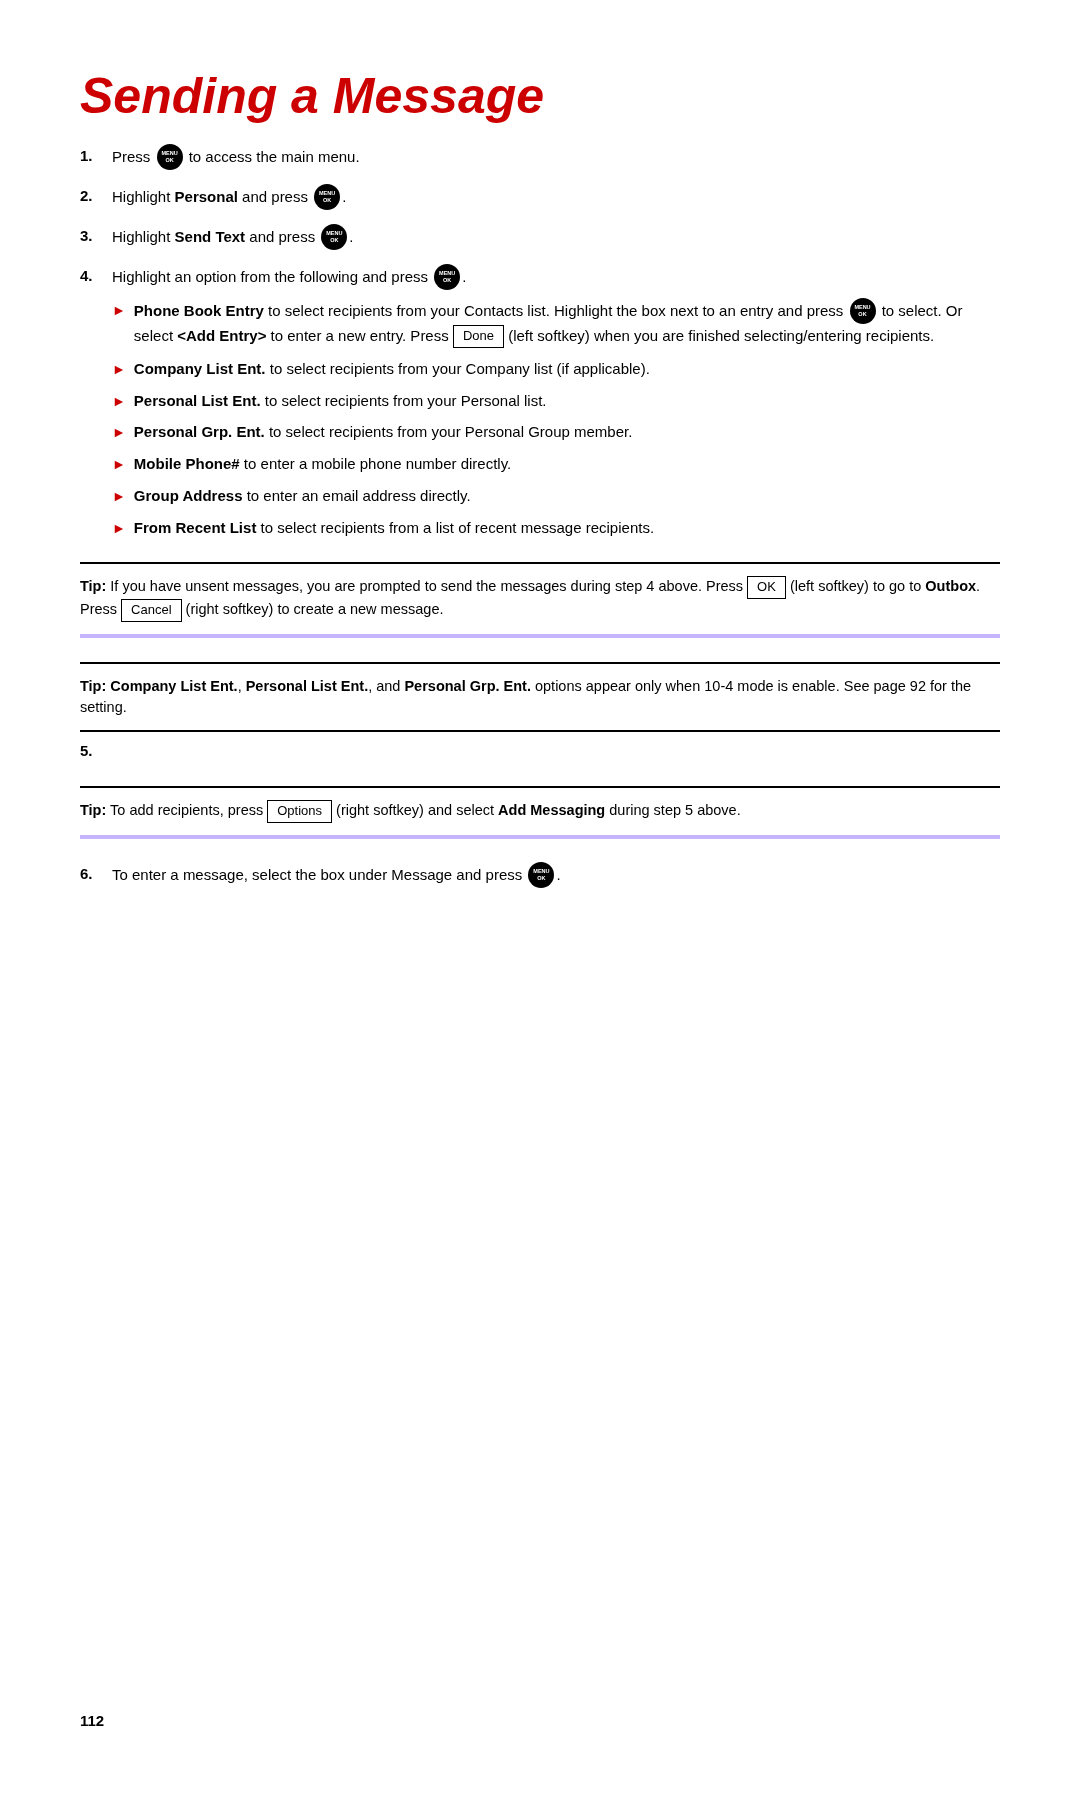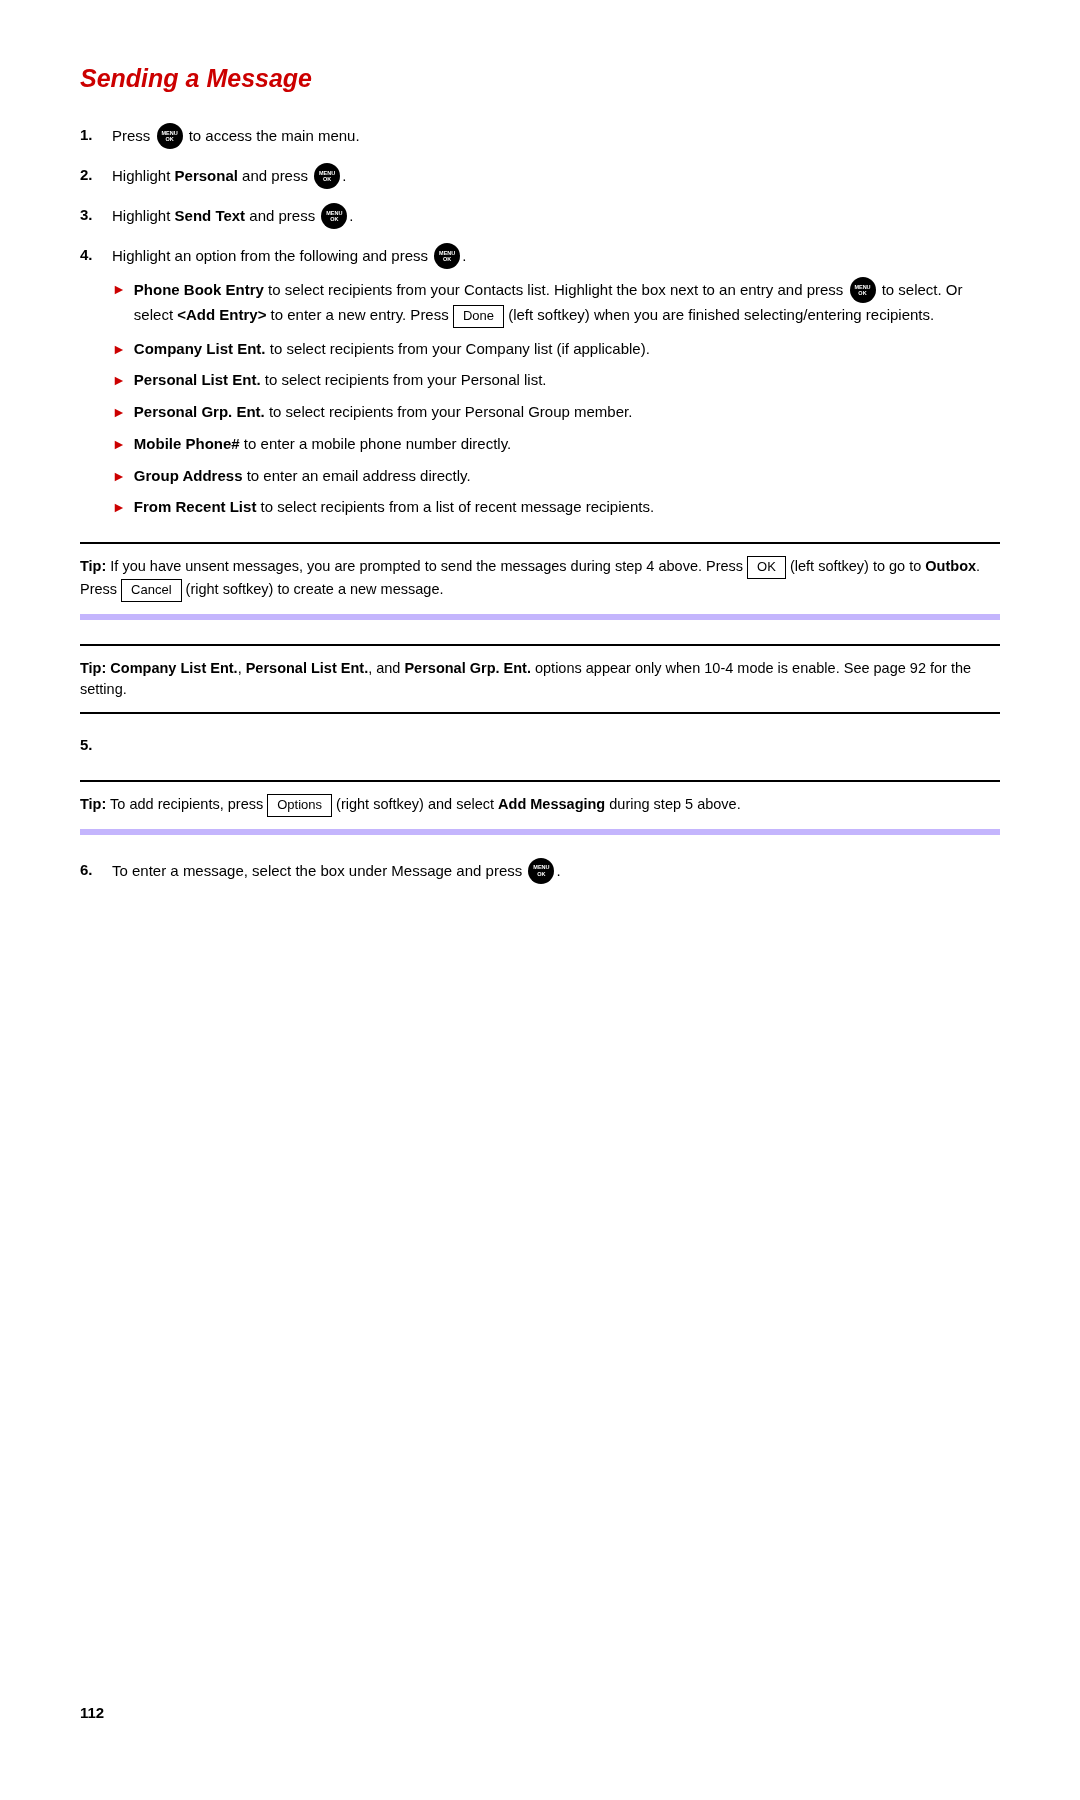--- a/index.html
+++ b/index.html
@@ -9,24 +9,24 @@
       font-family: 'Arial', sans-serif;
       font-size: 15px;
       color: #000000;
       width: 1080px;
       min-height: 1800px;
       padding: 60px 80px 80px 80px;
       line-height: 1.45;
     }
 
     .page-title {
-      font-size: 25px;
+      font-size: 50px;
       font-weight: 900;
       color: #cc0000;
-      margin-bottom: 28px;
+      margin-bottom: 12px;
       font-style: italic;
     }
 
     .step-number {
       font-weight: 700;
       font-size: 15px;
       min-width: 32px;
       flex-shrink: 0;
     }
 
@@ -87,45 +87,45 @@
       border: 1.5px solid #000;
       padding: 1px 9px;
       font-size: 13px;
       vertical-align: middle;
       background: #fff;
       font-family: Arial, sans-serif;
     }
 
     .tip-box {
       border-top: 2px solid #000;
-      border-bottom: 6px solid #c4b5fd;
+      border-bottom: 4px solid #c4b5fd;
       padding: 12px 0;
       margin: 24px 0;
     }
 
     .tip-box p {
       font-size: 14.5px;
       line-height: 1.45;
     }
 
     .tip-box-shaded {
       border-top: 2px solid #000;
       border-bottom: 2px solid #000;
       padding: 12px 0;
-      margin: 16px 0;
+      margin: 4px 0;
     }
 
     .tip-box-shaded p {
       font-size: 14.5px;
       line-height: 1.45;
     }
 
     .page-number {
       position: fixed;
-      bottom: 76px;
+      bottom: 68px;
       left: 80px;
       font-size: 15px;
       font-weight: 700;
     }
 
     b { font-weight: 700; }
   </style>
 </head>
 <body>
 

